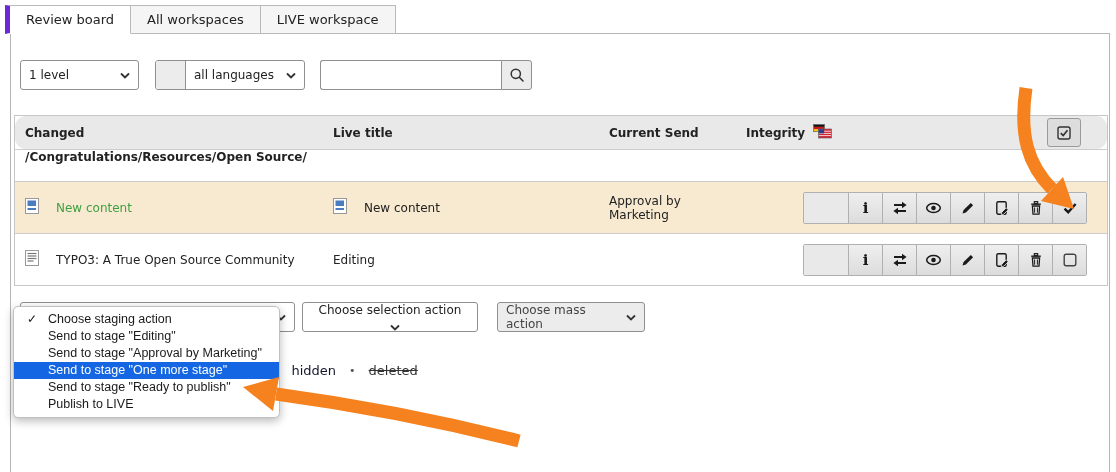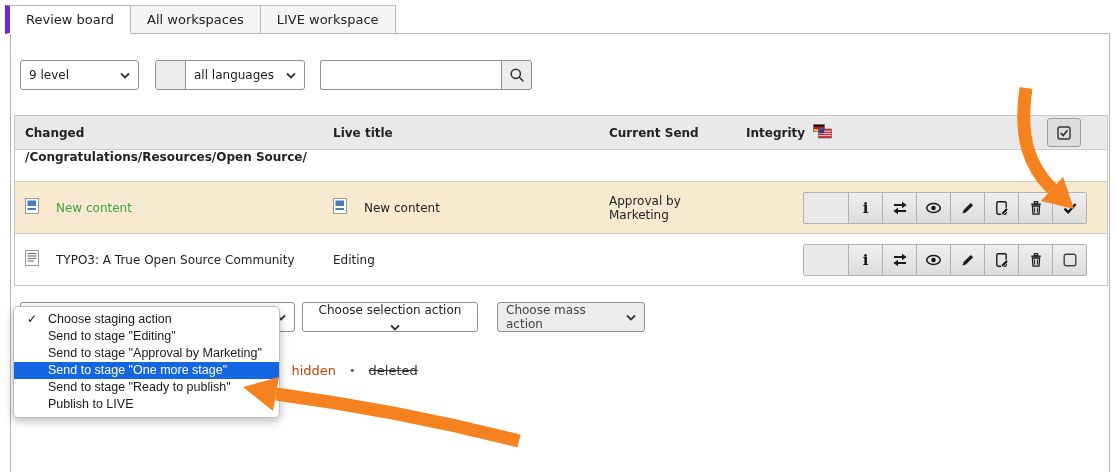--- a/index.html
+++ b/index.html
@@ -40,21 +40,21 @@
   .search-input { width:181px; height:30px; border:1px solid #8f8f8f; border-right:none;
     border-radius:3px 0 0 3px; padding:0 8px; font-size:12px; outline:none;
     font-family:inherit; }
   .search-btn { width:31px; height:30px; border:1px solid #8f8f8f; background:#ececec;
     border-radius:0 3px 3px 0; display:flex; align-items:center; justify-content:center; }
   
   .wtable { position:absolute; left:3px; top:81px; width:1094px;
     border:1px solid #c6c6c6; font-size:12px; }
   .grid-cols { display:grid; grid-template-columns:308px 276px 137px 1fr 66px; }
   .thead { background:#e9e9e9; height:33px; align-items:center; position:relative;
-    font-weight:bold; }
+    font-weight:bold;border-radius:11px; }
   .thead .cell, .trow .cell { padding-left:10px; display:flex; align-items:center; }
   .integrity-cell { gap:8px; }
   .selectall-btn { position:absolute; right:26px; top:2px; width:34px; height:29px;
     background:#ddd; border:1px solid #9a9a9a; border-radius:3px;
     display:flex; align-items:center; justify-content:center; }
   .group-row { height:32px; display:flex; align-items:flex-start; padding-left:10px;
     font-weight:bold; border-top:1px solid #ccc; background:#fff; }
   .trow { height:52px; align-items:center; border-top:1px solid #ccc;
     position:relative; background:#fff; }
   .trow.hl { background:#f8ead1; }
@@ -73,21 +73,21 @@
     font-size:15px; color:#1a1a1a; line-height:1; }
   
   .staging-sel { position:absolute; left:9px; top:268px; width:275px; z-index:4; }
   .selection-sel { position:absolute; left:291px; top:268px; width:176px;flex-direction:column; }
   .mass-sel { position:absolute; left:486px; top:268px; width:148px;
     background:#ececec; color:#444; }
   
   .legend { position:absolute; left:272px; top:363px; display:flex; gap:13px;
     font-size:13px; align-items:center; z-index:2; }
   .legend .dot { color:#555; font-size:11px; }
-  .legend .hid { color:#c2410c; }
+  .legend .hid { color:#0f172a; }
   .legend .del { color:#333; text-decoration:line-through; }
   
   .menu { position:absolute; left:13px; top:306px; width:267px; z-index:20;
     background:#fff; border:1px solid #c0c0c0; border-radius:5px;
     box-shadow:0 3px 10px rgba(0,0,0,.28); padding:4px 0;
     font-family:"Liberation Sans",sans-serif; font-size:12.5px; color:#1a1a1a; }
   .mitem { position:relative; height:17px; line-height:17px; padding:0 8px 0 34px;
     white-space:nowrap; }
   .mitem .check { position:absolute; left:13px; top:0; font-size:12px; }
   .mitem.hl-blue { background:#1566e2; color:#fff; }
@@ -101,21 +101,21 @@
 <div class="tabs">
   <div class="tab active">Review board</div>
   <div class="tab">All workspaces</div>
   <div class="tab">LIVE workspace</div>
 </div>
 
 <div class="panel">
 
   <div class="filter-row">
     <div class="sel depth-sel">
-      <span>9 level</span>
+      <span>1 level</span>
       <span class="chev">
         <svg width="10" height="7" viewBox="0 0 10 7">
             <polyline points="1,1.5 5,5.5 9,1.5" fill="none" stroke="#333" stroke-width="1.8"></polyline>
           </svg>
       </span>
     </div>
     <div class="lang-combo">
       <div class="lang-box"></div>
       <div class="lang-sel">
         <span>all languages</span>

